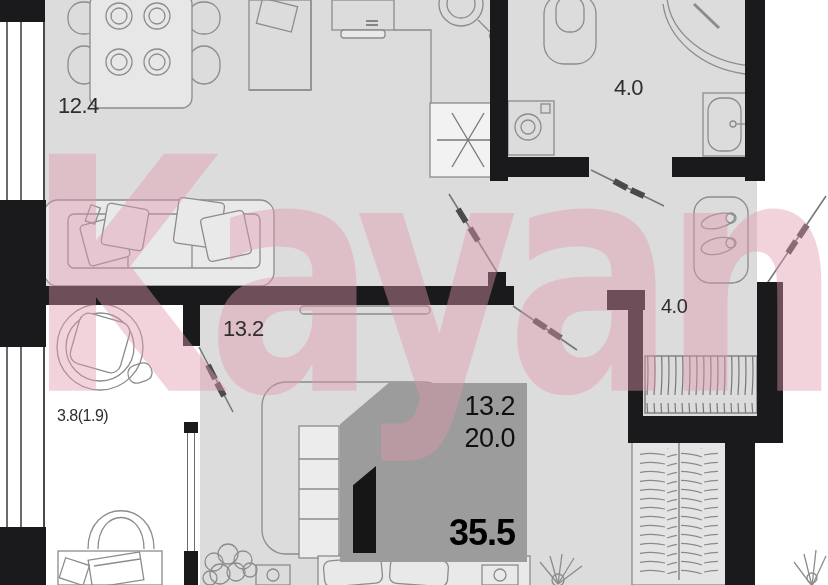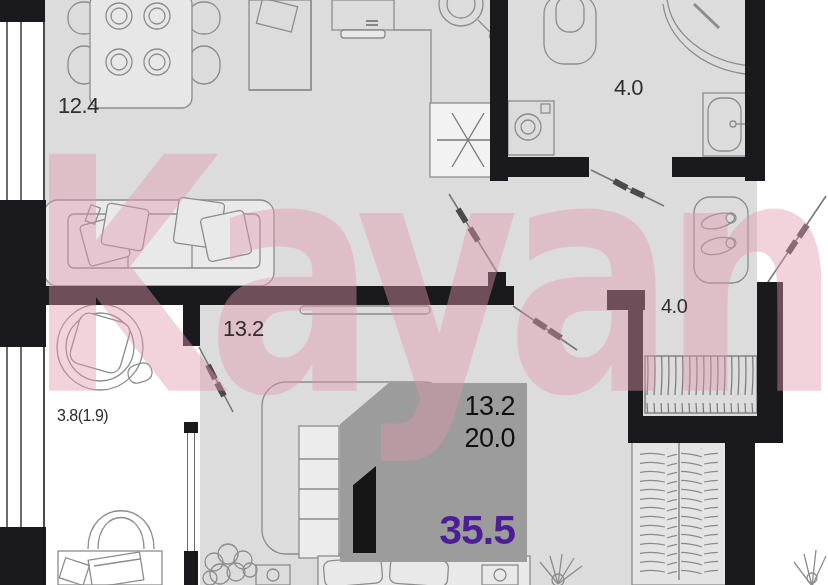--- a/index.html
+++ b/index.html
@@ -11,21 +11,21 @@
   .wall{position:absolute;background:#1a1a1c;z-index:3;}
   .win{position:absolute;z-index:3;
        background:linear-gradient(90deg,#fff 0 6px,#6b6b6b 6px 8px,#fff 8px 20px,#6b6b6b 20px 22px,#fff 22px 100%);
        border-right:2px solid #4a4a4a;}
   .winv{position:absolute;z-index:3;
        background:linear-gradient(90deg,#fff 0 2px,#6b6b6b 2px 3px,#fff 3px 9px,#6b6b6b 9px 10px,#fff 10px 13px);}
   .room-label{position:absolute;z-index:6;color:#2e2e2e;font-size:22px;letter-spacing:-0.5px;}
   #infobox{position:absolute;left:340px;top:383px;width:187px;height:179px;background:#9c9c9c;z-index:4;
            clip-path:polygon(0% 23%,26% 0%,100% 0%,100% 100%,0% 100%);}
   #infobox .num{position:absolute;right:12px;color:#0f0f0f;font-size:27px;letter-spacing:-0.5px;text-align:right;}
-  #infobox .total{position:absolute;right:12px;bottom:8px;color:#4c1d95;font-size:41px;font-weight:bold;letter-spacing:-1px;}
+  #infobox .total{position:absolute;right:12px;bottom:8px;color:#000000;font-size:36px;font-weight:bold;letter-spacing:-1px;}
   #infobox .logo{position:absolute;left:13px;top:83px;width:23px;height:87px;background:#161616;
                  clip-path:polygon(0 22%,100% 0,100% 100%,0 100%);}
   #watermark{position:absolute;left:26px;top:116px;z-index:5;font-family:"DejaVu Sans",sans-serif;
              font-size:258px;font-weight:bold;color:#e298ae;opacity:0.42;letter-spacing:-13px;
              transform:scale(.97,1.26);transform-origin:0 0;pointer-events:none;white-space:nowrap;line-height:1;}
 </style>
 </head>
 <body>
 
 <div id="stage">

